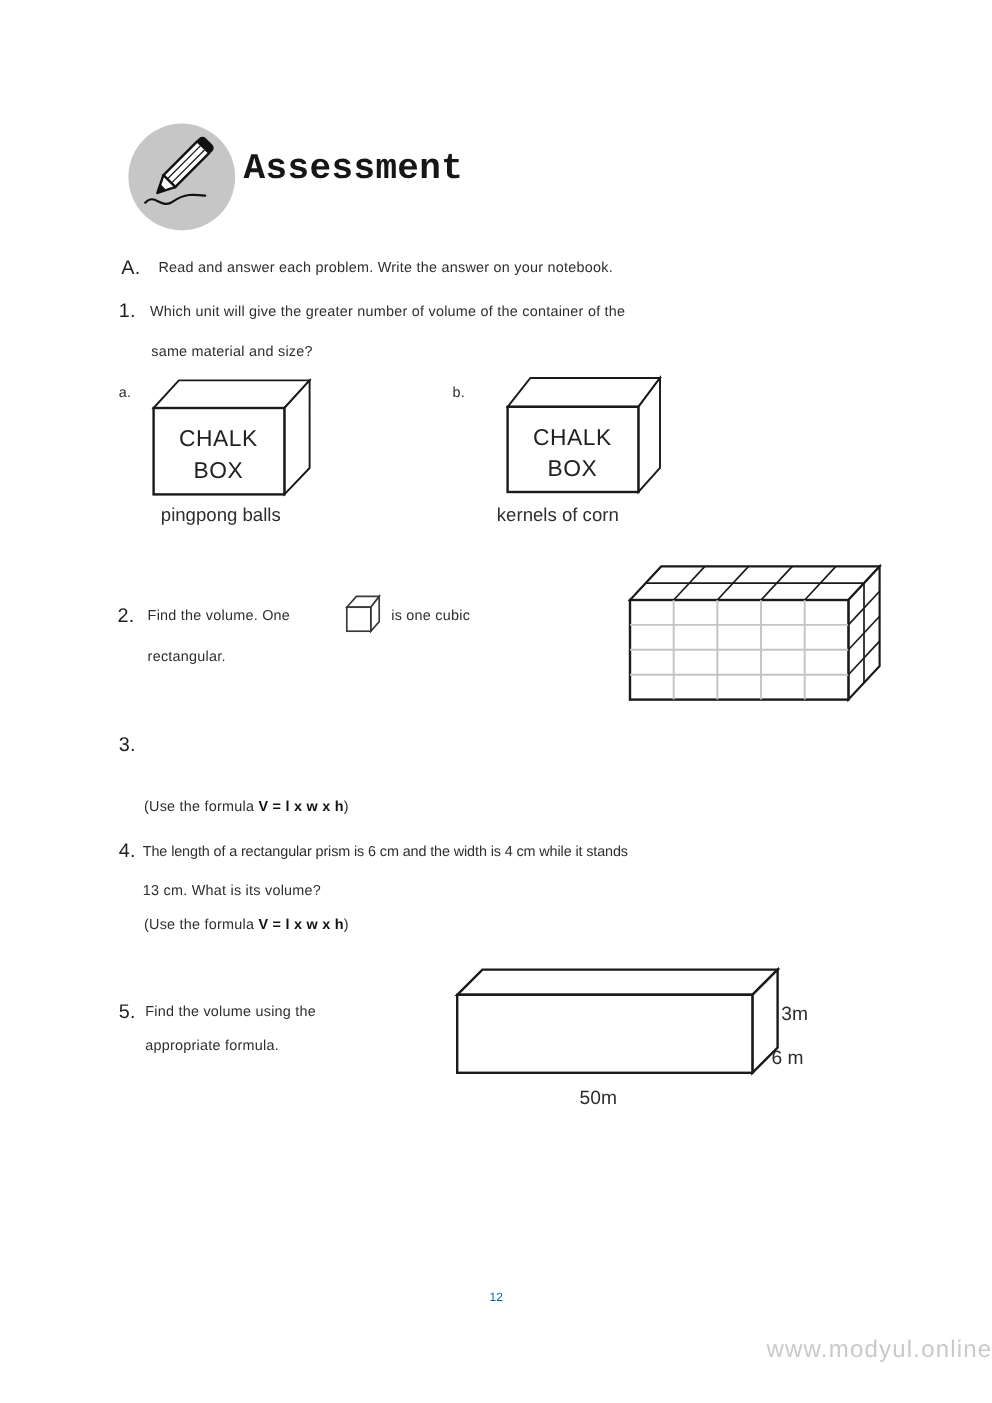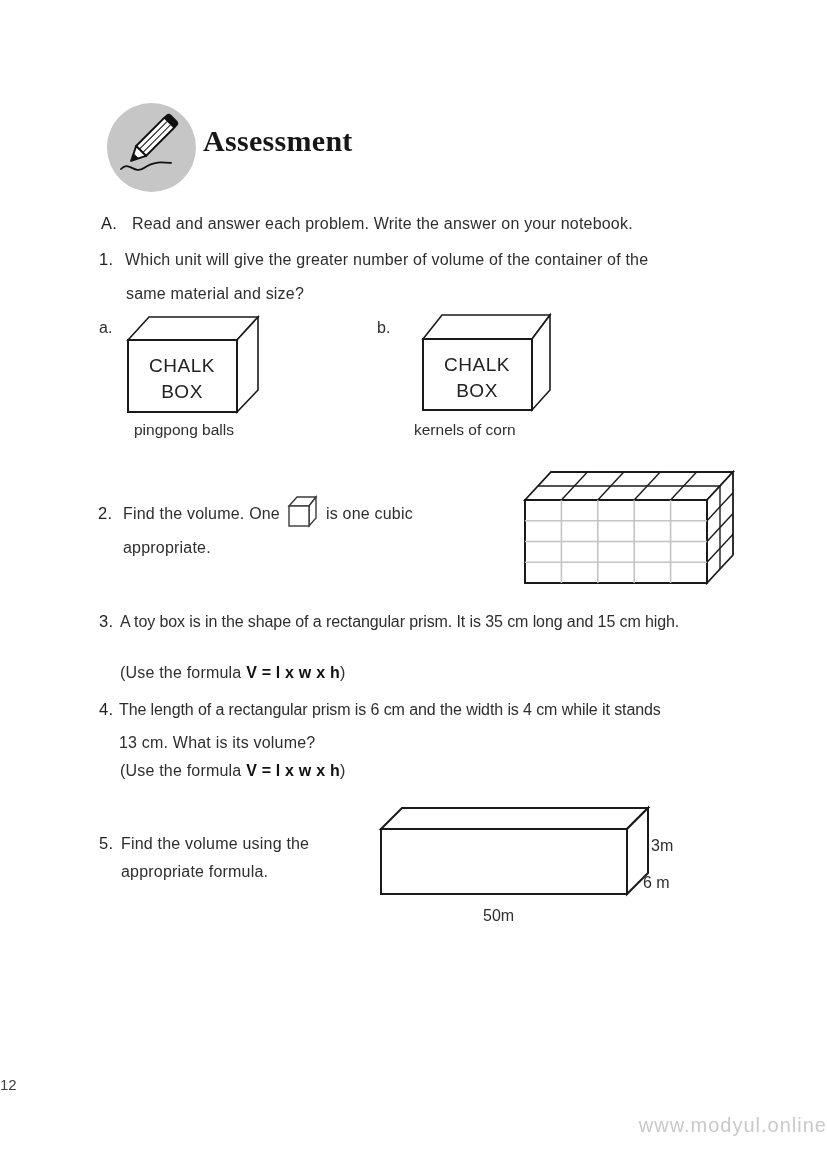--- a/index.html
+++ b/index.html
@@ -1,35 +1,35 @@
 <!DOCTYPE html>
 <html><head>
 <meta charset="utf-8">
 <style>
   html,body{margin:0;padding:0;background:#ffffff;}
   .page{
     position:relative;width:827px;height:1169px;background:#ffffff;overflow:hidden;
     font-family:"Liberation Sans",sans-serif;color:#2e2e2e;
   }
   .abs{position:absolute;}
-  .t{position:absolute;font-size:16px;line-height:19px;white-space:nowrap;color:#2e2e2e;letter-spacing:0.2px;}
+  .t{position:absolute;font-size:12px;line-height:19px;white-space:nowrap;color:#2e2e2e;letter-spacing:0.2px;}
   .num{font-size:16.5px;color:#1f1f1f;}
   .title{
     position:absolute;left:203px;top:124px;margin:0;
     font-size:30px;font-weight:bold;color:#161616;letter-spacing:0.3px;
-    font-family:Liberation Serif, serif;
+    font-family:Liberation Mono, monospace;
   }
   .icon-circle{
     position:absolute;left:107px;top:103px;width:89px;height:89px;border-radius:50%;
     background:#c6c6c6;
   }
   .caption{position:absolute;font-size:15.5px;white-space:nowrap;color:#2e2e2e;text-align:right;}
   .dim-label{position:absolute;font-size:16px;white-space:nowrap;color:#2e2e2e;}
   .formula b{font-weight:bold;color:#111;}
-  .footer-page{position:absolute;left:0;right:0;top:1076px;text-align:left;font-size:15px;color:#404040;}
+  .footer-page{position:absolute;left:0;right:0;top:1076px;text-align:center;font-size:10px;color:#0369a1;}
   .watermark{position:absolute;left:0;right:0;top:1114px;text-align:right;font-size:20px;color:#c9c9c9;letter-spacing:1px;}
   svg{display:block;}
   .boxtext{font-family:"Liberation Sans",sans-serif;font-size:19px;fill:#222;letter-spacing:0.5px;}
 </style>
 </head>
 <body>
 
 <div class="page">
 
   <div class="icon-circle">
@@ -81,21 +81,21 @@
   <span class="t num" style="left:98px;top:504px;">2.</span>
   <span class="t" style="left:123px;top:504px;">Find the volume. One</span>
   <div class="abs" style="left:287px;top:495px;">
     <svg width="31" height="36" viewBox="0 0 31 36">
       <polygon points="2,11 10,2 29,2 22,11" fill="#ffffff" stroke="#3a3a3a" stroke-width="1.4"></polygon>
       <polygon points="22,11 29,2 29,23 22,31" fill="#ffffff" stroke="#3a3a3a" stroke-width="1.4"></polygon>
       <rect x="2" y="11" width="20" height="20" fill="#ffffff" stroke="#3a3a3a" stroke-width="1.4"></rect>
     </svg>
   </div>
   <span class="t" style="left:326px;top:504px;">is one cubic</span>
-  <span class="t" style="left:123px;top:538px;">appropriate.</span>
+  <span class="t" style="left:123px;top:538px;">rectangular.</span>
 
   <div class="abs" style="left:523px;top:470px;">
     <svg width="216" height="118" viewBox="0 0 216 118">
 
       <polygon points="2,30 28,2 210,2 184,30" fill="#ffffff" stroke="#1a1a1a" stroke-width="1.8"></polygon>
       <polygon points="184,30 210,2 210,85 184,113" fill="#ffffff" stroke="#1a1a1a" stroke-width="1.8"></polygon>
       <rect x="2" y="30" width="182" height="83" fill="#ffffff" stroke="#1a1a1a" stroke-width="2"></rect>
 
       <line x1="38.4" y1="30" x2="38.4" y2="113" stroke="#c4c4c4" stroke-width="1.6"></line>
       <line x1="74.8" y1="30" x2="74.8" y2="113" stroke="#c4c4c4" stroke-width="1.6"></line>
@@ -112,21 +112,20 @@
       <line x1="15" y1="16" x2="197" y2="16" stroke="#1a1a1a" stroke-width="1.4"></line>
 
       <line x1="184" y1="50.75" x2="210" y2="22.75" stroke="#1a1a1a" stroke-width="1.4"></line>
       <line x1="184" y1="71.5" x2="210" y2="43.5" stroke="#1a1a1a" stroke-width="1.4"></line>
       <line x1="184" y1="92.25" x2="210" y2="64.25" stroke="#1a1a1a" stroke-width="1.4"></line>
       <line x1="197" y1="16" x2="197" y2="99" stroke="#1a1a1a" stroke-width="1.4"></line>
     </svg>
   </div>
 
   <span class="t num" style="left:99px;top:612px;">3.</span>
-  <span class="t" style="left:120px;top:612px;letter-spacing:-0.1px;">A toy box is in the shape of a rectangular prism. It is 35 cm long and 15 cm high.</span>
   <span class="t formula" style="left:120px;top:663px;"><span>(Use the formula </span><b>V = l x w x h</b><span>)</span></span>
 
   <span class="t num" style="left:99px;top:700px;">4.</span>
   <span class="t" style="left:119px;top:700px;letter-spacing:-0.1px;">The length of a rectangular prism is 6 cm and the width is 4 cm while it stands</span>
   <span class="t" style="left:119px;top:733px;">13 cm. What is its volume?</span>
   <span class="t formula" style="left:120px;top:761px;"><span>(Use the formula </span><b>V = l x w x h</b><span>)</span></span>
 
   <span class="t num" style="left:99px;top:834px;">5.</span>
   <span class="t" style="left:121px;top:834px;">Find the volume using the</span>
   <span class="t" style="left:121px;top:862px;">appropriate formula.</span>

